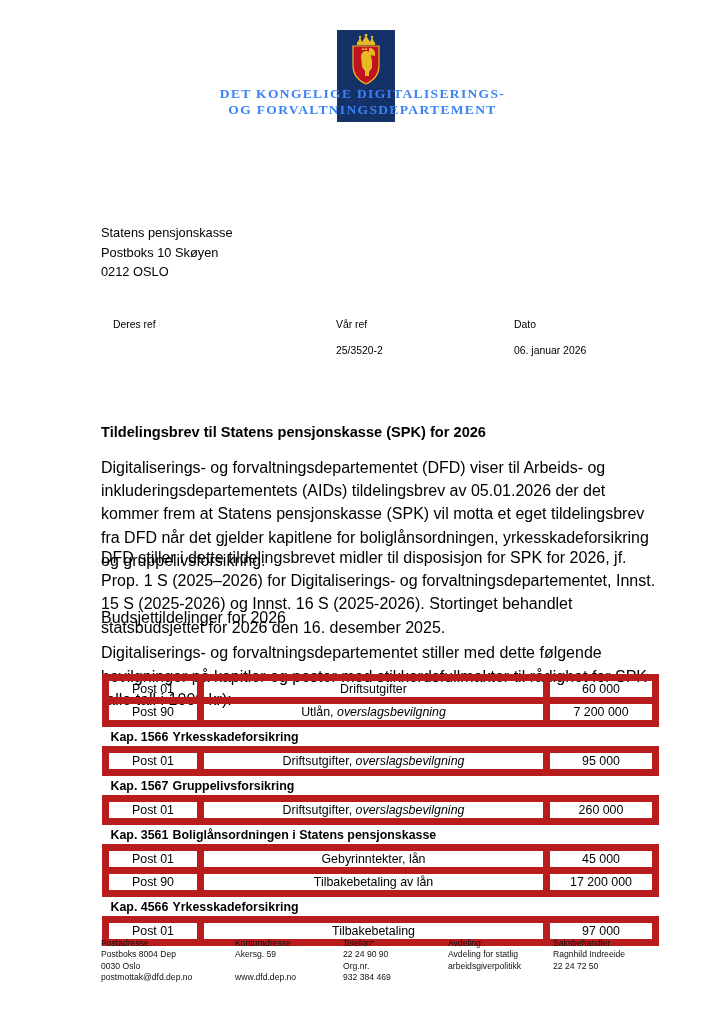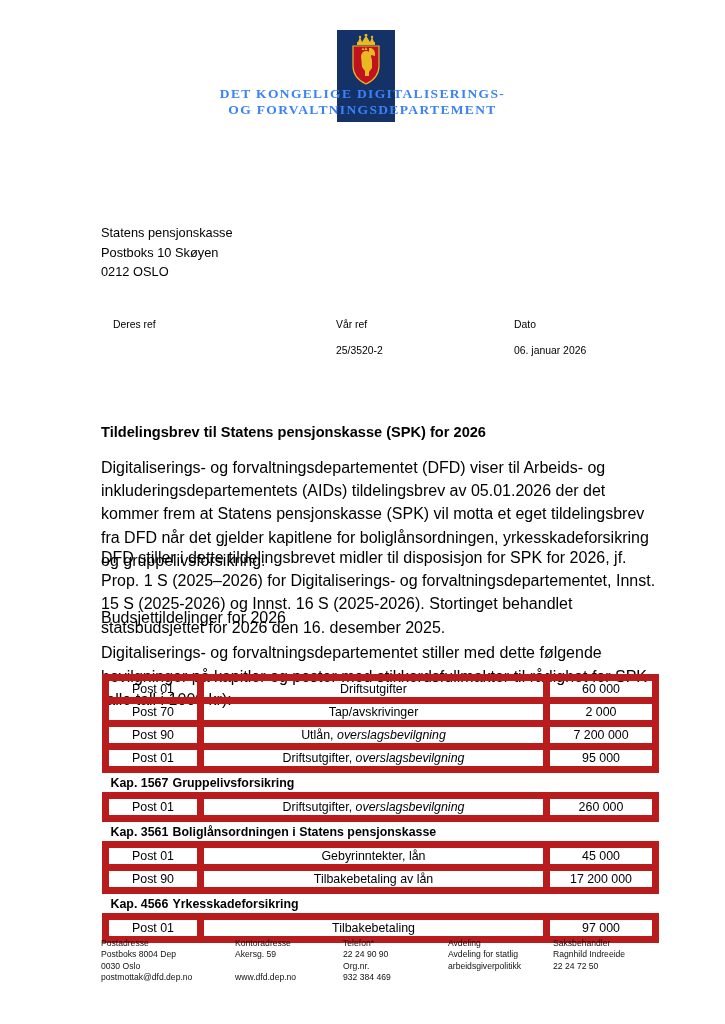--- a/index.html
+++ b/index.html
@@ -250,28 +250,28 @@
   <p class="para p3">Digitaliserings- og forvaltningsdepartementet stiller med dette følgende bevilgninger på kapitler og poster med stikkordsfullmakter til rådighet for SPK (alle tall i 1000 kr):</p>
 
   <table class="budget-table">
     <tbody>
         <tr class="post-row">
           <td class="c-post">Post 01</td>
           <td class="c-desc">Driftsutgifter</td>
           <td class="c-val">60 000</td>
         </tr>
         <tr class="post-row">
-          <td class="c-post">Post 70</td>
-          <td class="c-desc">Tap/avskrivinger</td>
-          <td class="c-val">2 000</td>
-        </tr>
-        <tr class="post-row">
           <td class="c-post">Post 90</td>
           <td class="c-desc">Utlån, <span class="ital">overslagsbevilgning</span></td>
           <td class="c-val">7 200 000</td>
+        </tr>
+        <tr class="chap-row">
+          <td colspan="3">
+            <span class="chap-inner"><span class="chap-num">Kap. 1566</span><span>Yrkesskadeforsikring</span></span>
+          </td>
         </tr>
         <tr class="post-row">
           <td class="c-post">Post 01</td>
           <td class="c-desc">Driftsutgifter, <span class="ital">overslagsbevilgning</span></td>
           <td class="c-val">95 000</td>
         </tr>
         <tr class="chap-row">
           <td colspan="3">
             <span class="chap-inner"><span class="chap-num">Kap. 1567</span><span>Gruppelivsforsikring</span></span>
           </td>

